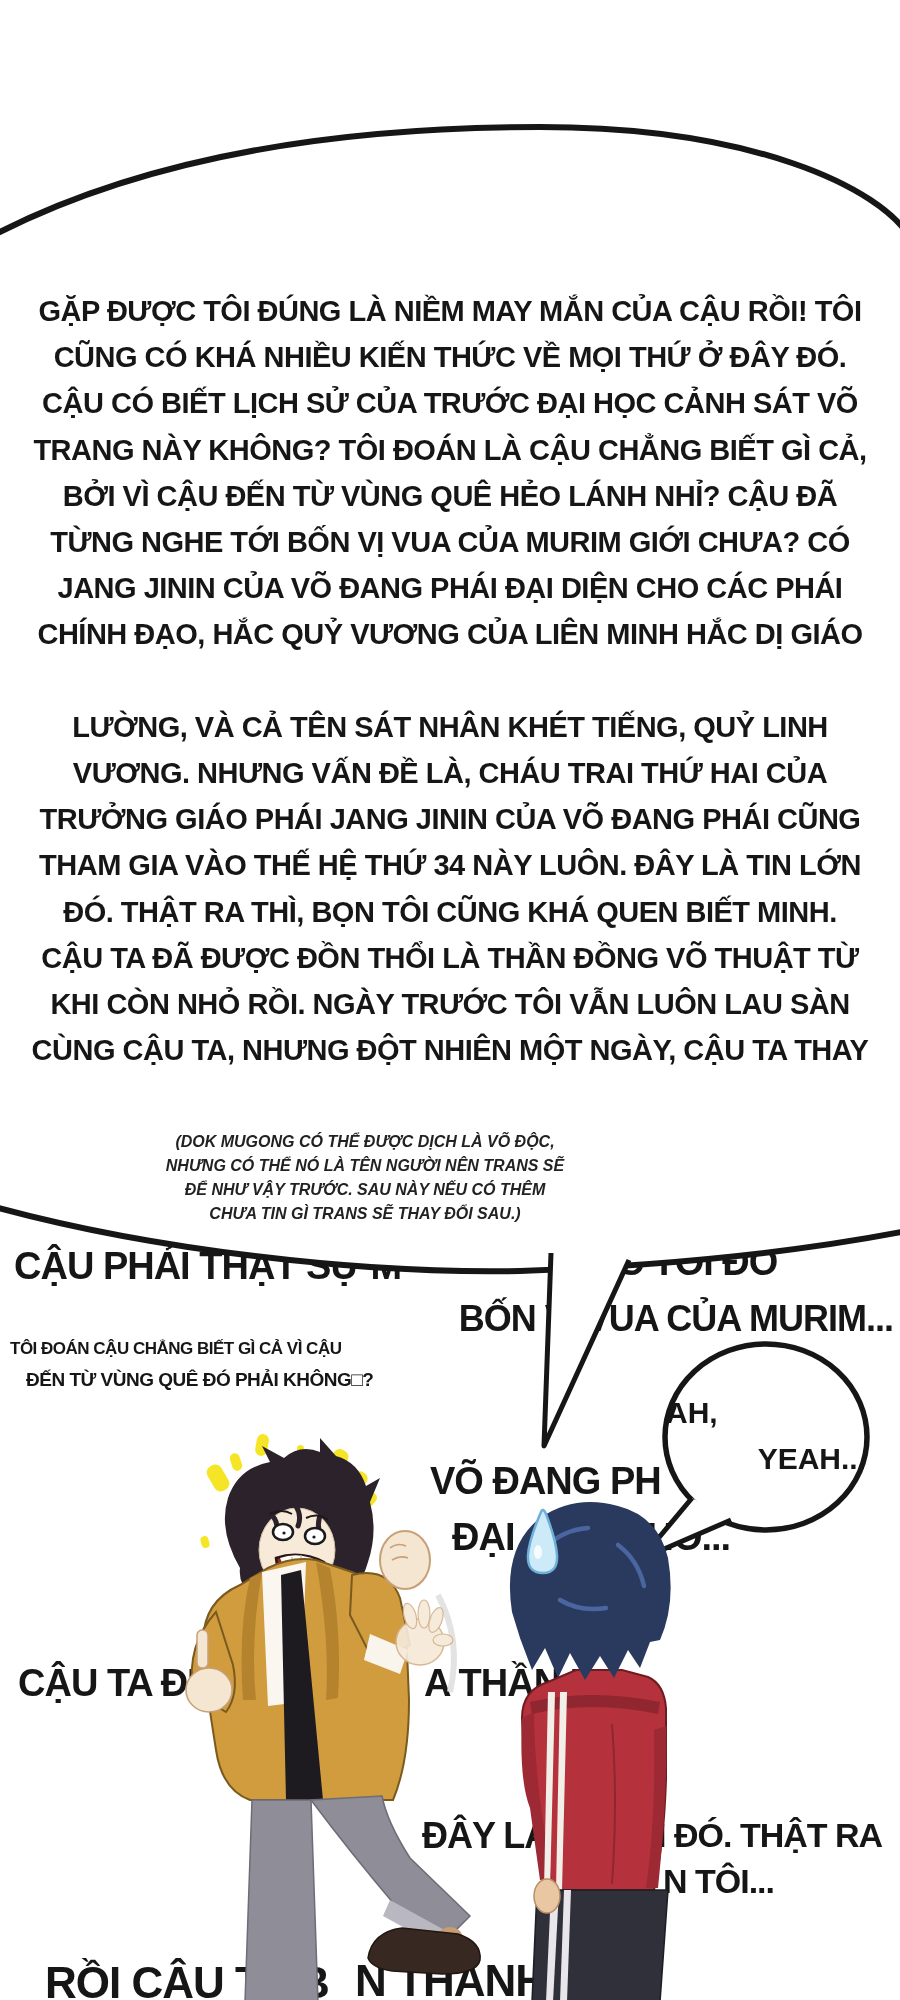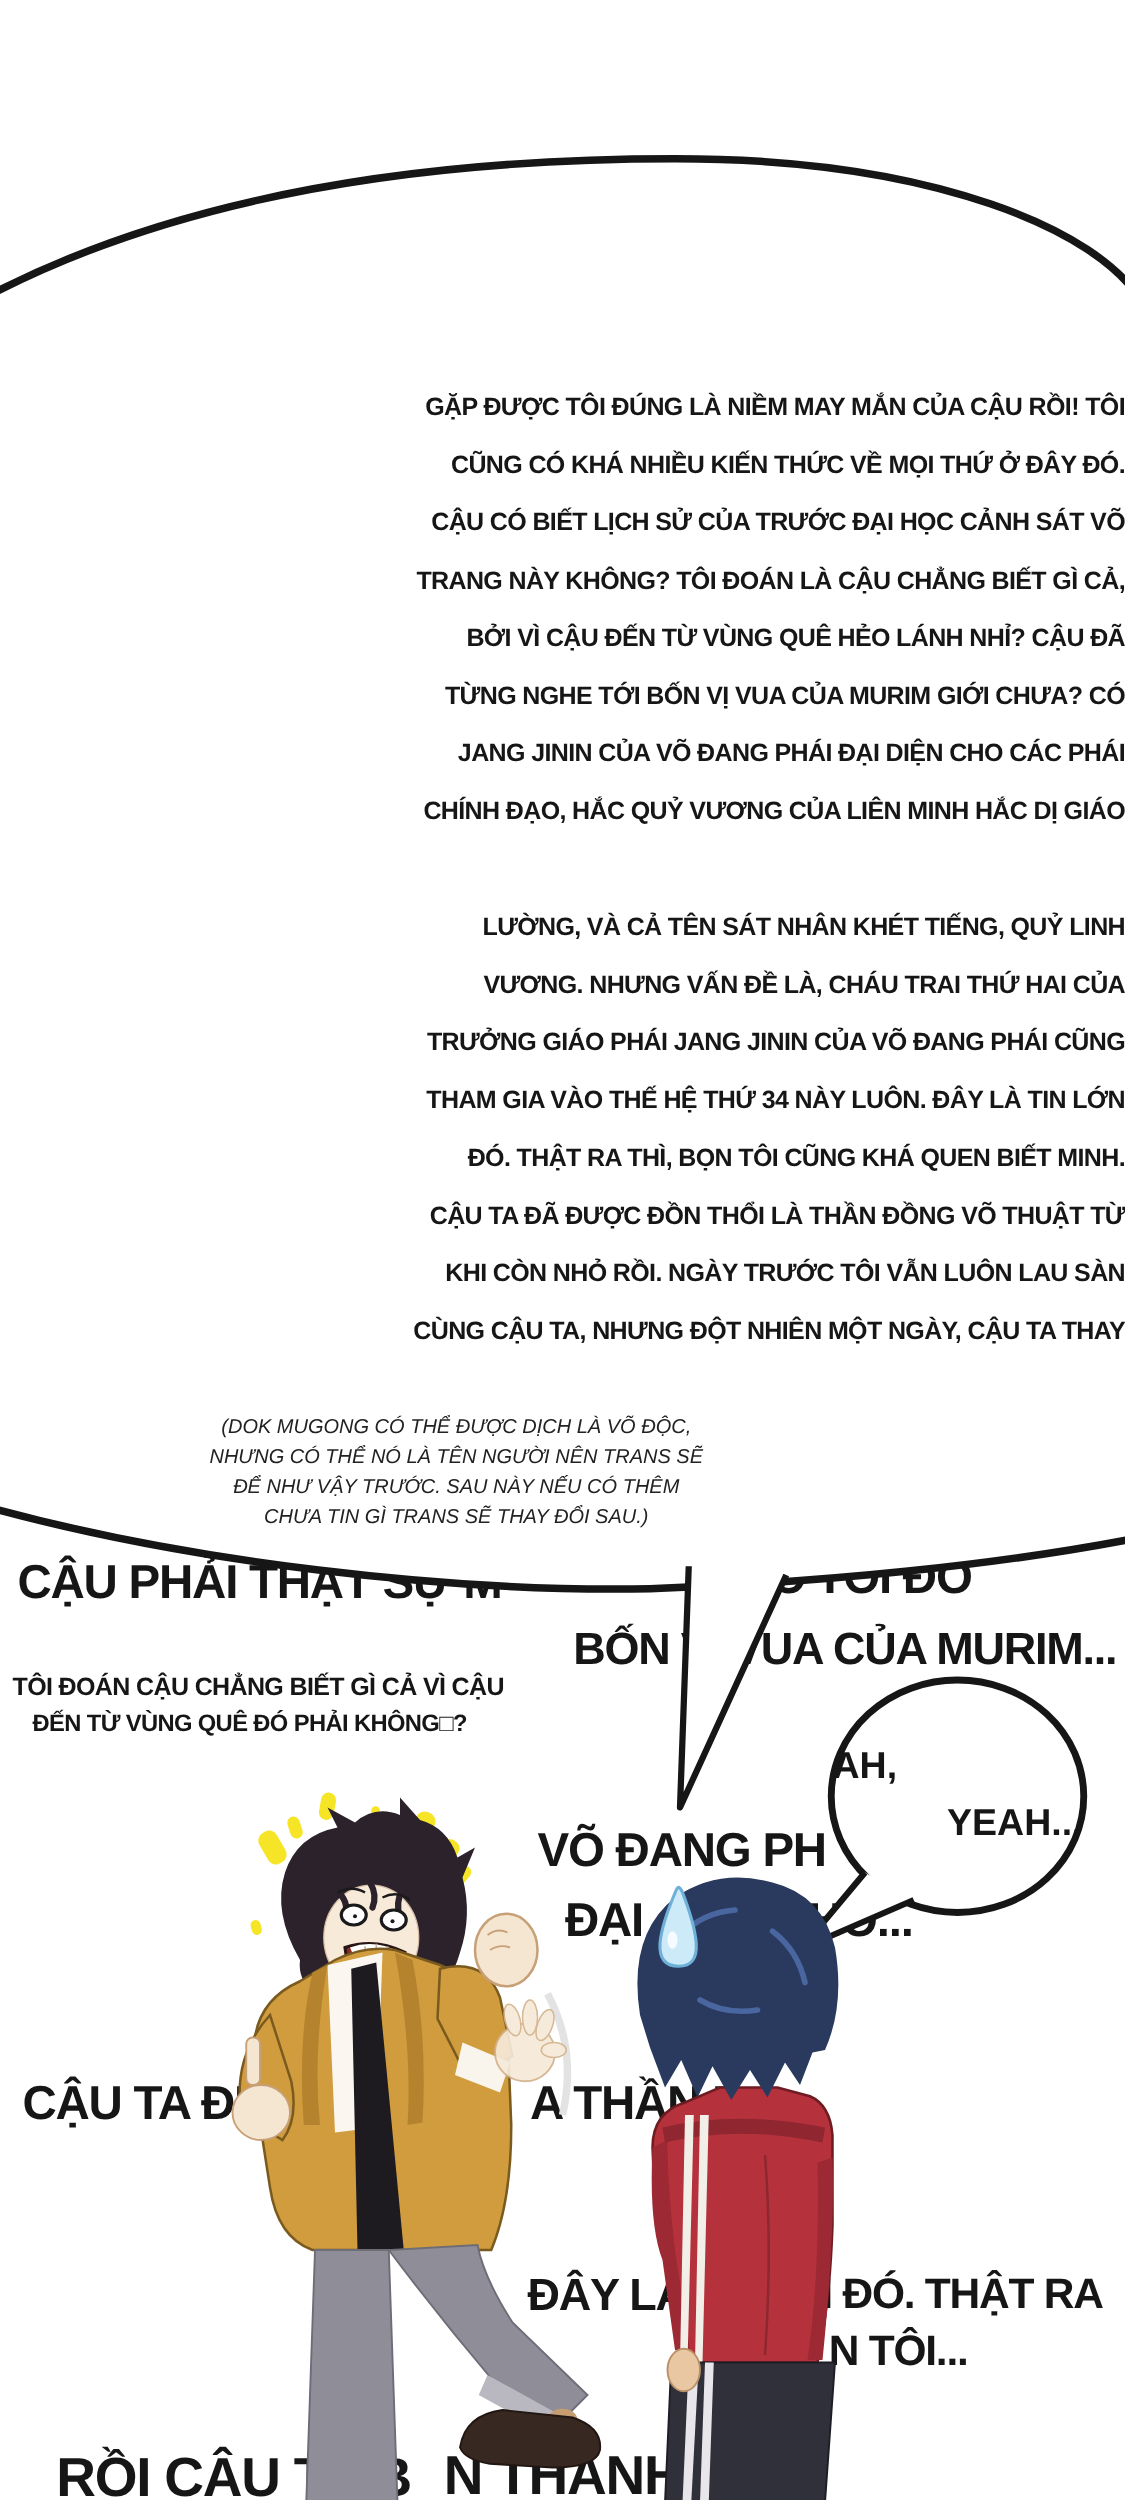--- a/index.html
+++ b/index.html
@@ -1,38 +1,38 @@
 <!DOCTYPE html>
 <html><head>
 <meta charset="utf-8">
 <style>
   html,body{margin:0;padding:0;background:#ffffff;}
   #page{position:relative;width:900px;height:2000px;overflow:hidden;background:#ffffff;
         font-family:"Liberation Sans",sans-serif;}
   .lay{position:absolute;left:0;top:0;width:900px;height:2000px;}
   .z1{z-index:1}.z2{z-index:2}.z3{z-index:3}.z4{z-index:4}
   .txt{position:absolute;font-weight:700;color:#161616;white-space:nowrap;letter-spacing:-1px;line-height:1.05;}
-  .bline{position:absolute;left:0;width:900px;text-align:right;font-weight:700;color:#161616;
-         font-size:20px;letter-spacing:-0.5px;white-space:nowrap;margin-top:20px;}
-  .nline{position:absolute;left:65px;width:600px;text-align:center;font-weight:400;font-style:italic;
+  .bline{position:absolute;left:0;width:900px;text-align:center;font-weight:700;color:#161616;
+         font-size:29px;letter-spacing:-0.5px;white-space:nowrap;}
+  .nline{position:absolute;left:65px;width:600px;text-align:center;font-weight:700;font-style:italic;
          color:#222;font-size:16px;white-space:nowrap;letter-spacing:0;}
   svg{position:absolute;left:0;top:0;}
 </style>
 </head>
 <body>
 
 <div id="page">
 
   <div class="lay z1">
     <div class="txt" style="left:14px;top:1247px;font-size:38px">CẬU PHẢI THẬT SỰ M</div>
     <div class="txt" style="left:585px;top:1243px;font-size:38px">ỢC TÔI ĐÓ</div>
 
     <div class="txt" style="left:413px;top:1300px;width:480px;text-align:right;font-size:36px">BỐN VỊ VUA CỦA MURIM...</div>
 
-    <div class="txt" style="left:10px;top:1340px;font-size:20px;letter-spacing:-0.5px">TÔI ĐOÁN CẬU CHẲNG BIẾT GÌ CẢ VÌ CẬU</div>
+    <div class="txt" style="left:10px;top:1340px;font-size:17px;letter-spacing:-0.5px">TÔI ĐOÁN CẬU CHẲNG BIẾT GÌ CẢ VÌ CẬU</div>
     <div class="txt" style="left:26px;top:1370px;font-size:19px;letter-spacing:-0.5px">ĐẾN TỪ VÙNG QUÊ ĐÓ PHẢI KHÔNG□?</div>
 
     <div class="txt" style="left:430px;top:1462px;font-size:38px">VÕ ĐANG PH</div>
     <div class="txt" style="left:452px;top:1518px;font-size:38px">ĐẠI</div>
     <div class="txt" style="left:620px;top:1518px;font-size:38px">CHO...</div>
 
     <div class="txt" style="left:18px;top:1664px;font-size:38px">CẬU TA ĐƯ</div>
     <div class="txt" style="left:424px;top:1664px;font-size:38px">A THẦN Đ</div>
 
     <div class="txt" style="left:422px;top:1817px;font-size:36px">ĐÂY LÀ</div>

